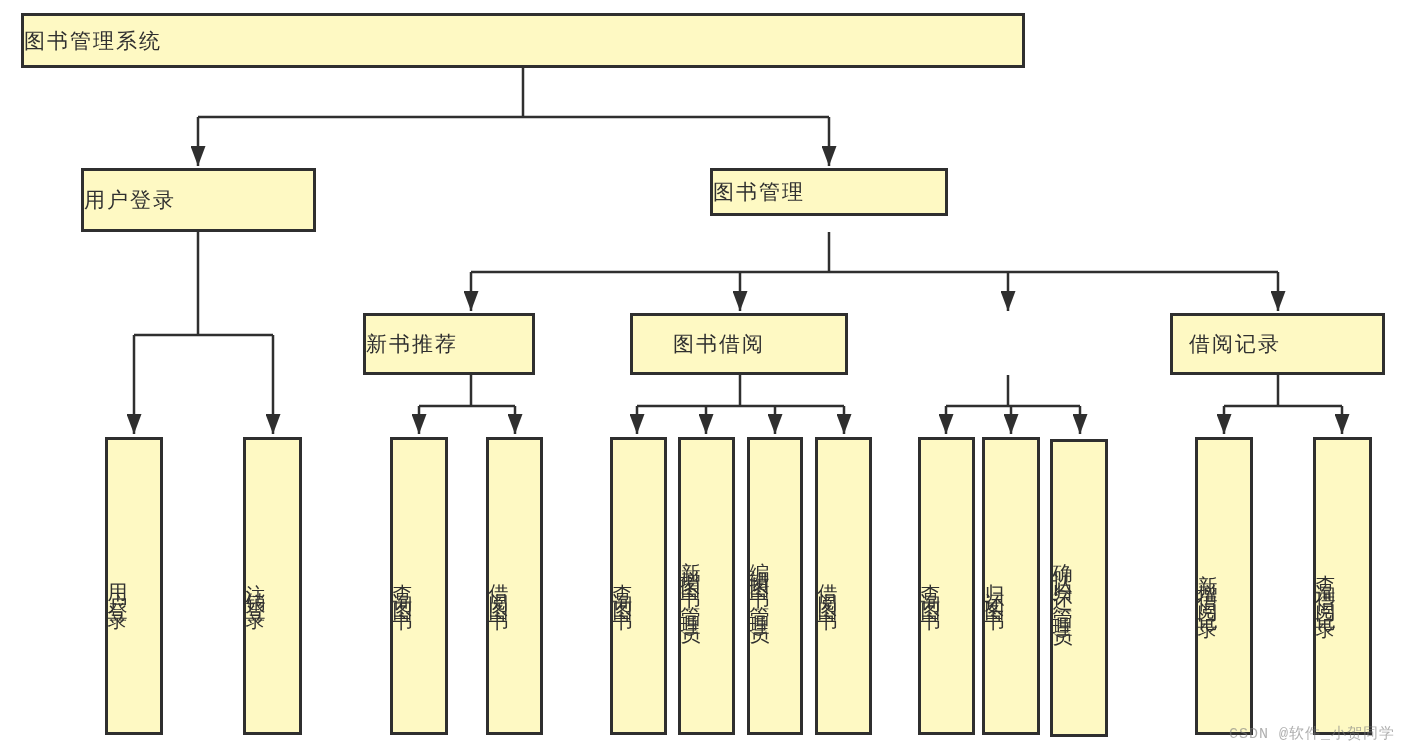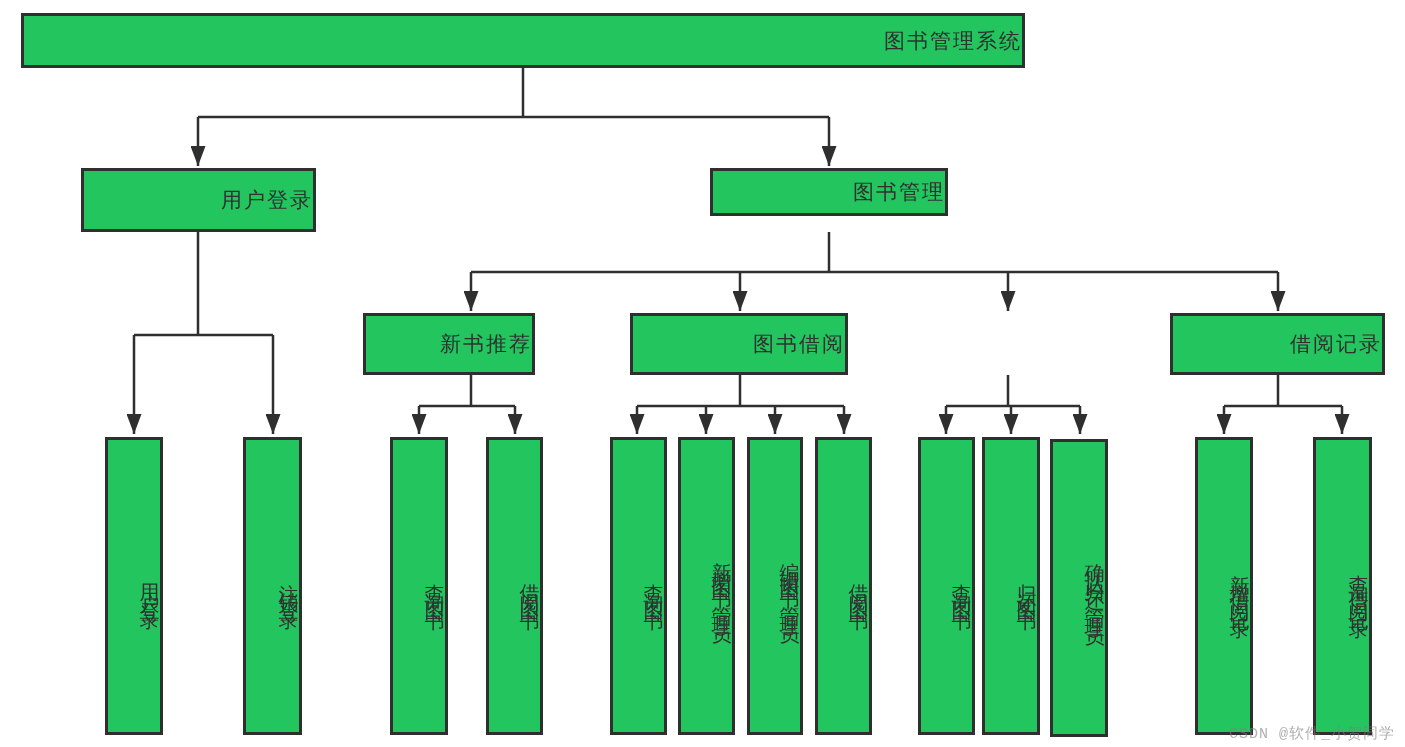--- a/index.html
+++ b/index.html
@@ -8,24 +8,24 @@
     width:1405px;height:747px;
     background:#ffffff;
     font-family:"Liberation Serif", serif;
     overflow:hidden;
   }
   .canvas svg.wires{position:absolute;left:0;top:0;z-index:1;}
   .node{
     position:absolute;
     box-sizing:border-box;
     border:3px solid #2f2f2f;
-    background:#22c55e;
+    background:#fef9c3;
     display:flex;
     align-items:center;
-    justify-content:flex-end;
+    justify-content:flex-start;
     z-index:2;
     color:#303030;
   }
   .hbox{font-size:21px;letter-spacing:2px;}
   .vbox .vtext{
     writing-mode:vertical-lr;
     text-orientation:mixed;
     font-size:20px;
     letter-spacing:9px;
     line-height:1;
@@ -103,24 +103,24 @@
   <div class="node hbox" style="left:81px;top:168px;width:235px;height:64px;">
     <span>用户登录</span>
   </div>
   <div class="node hbox" style="left:710px;top:168px;width:238px;height:48px;">
     <span>图书管理</span>
   </div>
 
   <div class="node hbox" style="left:363px;top:313px;width:172px;height:62px;">
     <span>新书推荐</span>
   </div>
-  <div class="node hbox" style="left:630px;top:313px;width:218px;height:62px;">
+  <div class="node hbox" style="left:630px;top:313px;width:218px;height:62px;padding-left:40px;">
     <span>图书借阅</span>
   </div>
-  <div class="node hbox" style="left:1170px;top:313px;width:215px;height:62px;">
+  <div class="node hbox" style="left:1170px;top:313px;width:215px;height:62px;padding-left:16px;">
     <span>借阅记录</span>
   </div>
 
   <div class="node vbox" style="left:105px;top:437px;width:58px;height:298px;">
     <span class="vtext">用户登录</span>
   </div>
   <div class="node vbox" style="left:243px;top:437px;width:59px;height:298px;">
     <span class="vtext">注销登录</span>
   </div>
 

